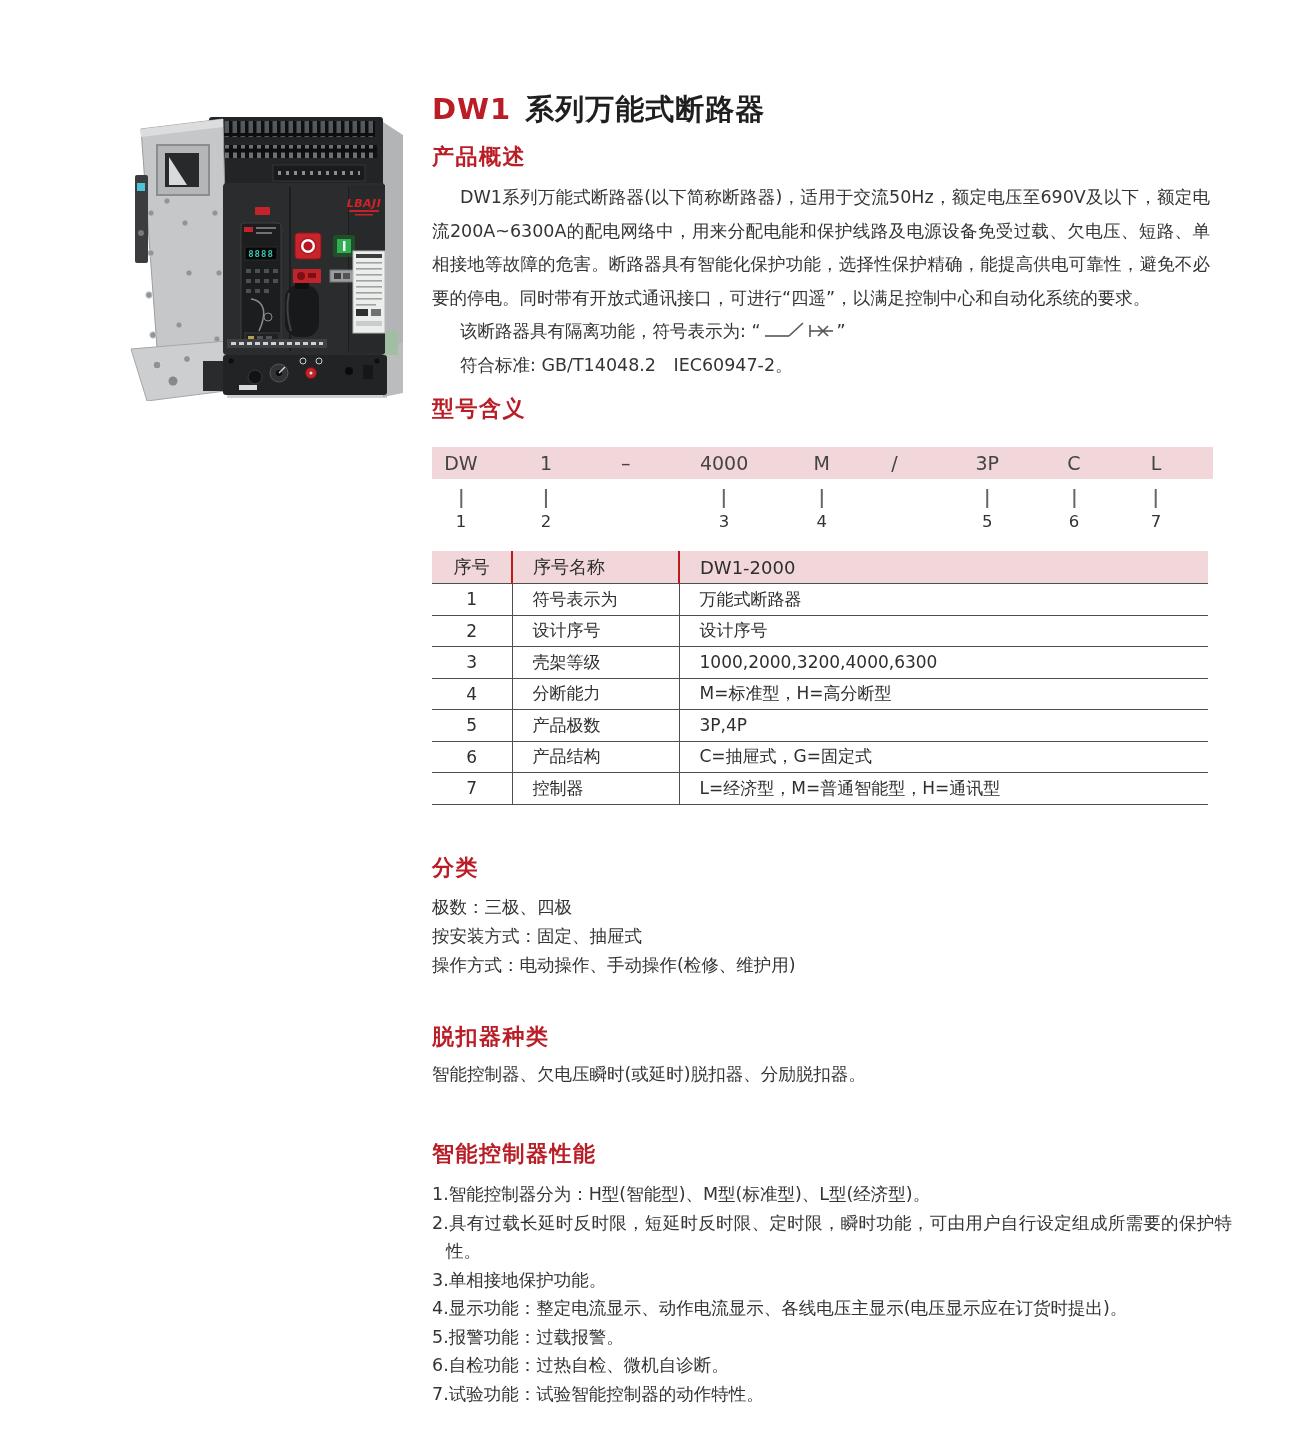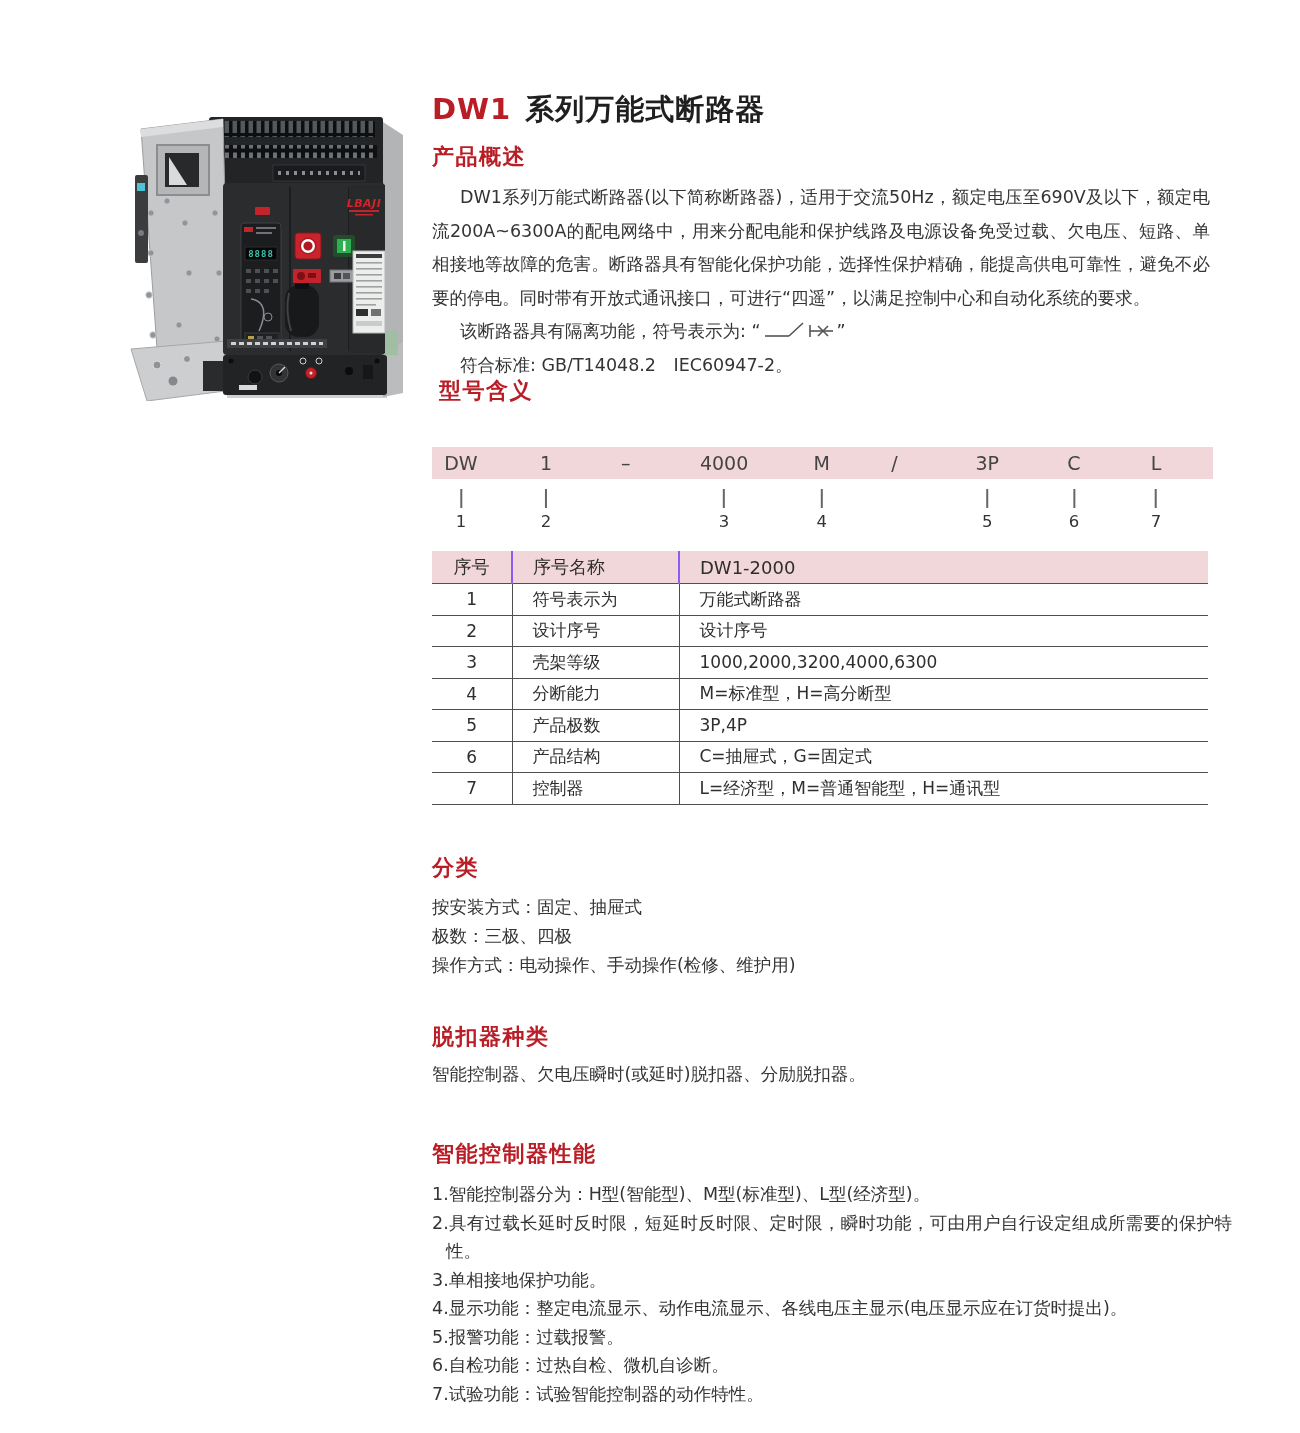--- a/index.html
+++ b/index.html
@@ -47,21 +47,21 @@
   .model-table col.c1{width:80px;}
   .model-table col.c2{width:167px;}
   .model-table col.c3{width:529px;}
   .model-table th{
     background:#f2d7da;height:32px;font-weight:400;font-size:18px;color:#2e2e2e;
     border-bottom:1.5px solid #4f4f4f;padding:0;
   }
   .model-table td{
     height:30.5px;font-size:17px;color:#2e2e2e;border-bottom:1.5px solid #4f4f4f;padding:0;
   }
-  .model-table th:nth-child(-n+2){border-right:2px solid #8b5cf6;font-family:Liberation Serif, serif;}
+  .model-table th:nth-child(-n+2){border-right:2px solid #b91c1c;font-family:Liberation Serif, serif;}
   .model-table td:nth-child(-n+2){border-right:1.5px solid #4f4f4f;}
   .model-table .cc{text-align:center;}
   .model-table .cl{text-align:left;padding-left:20px;}
 
   
   .class-list{left:432px;top:893px;font-size:17.5px;line-height:29px;color:#343434;}
   .class-list p{margin:0;}
   .trip-text{left:432px;top:1062px;font-size:17.5px;color:#343434;}
   .perf-list{left:432px;top:1180px;width:800px;font-size:17.5px;line-height:28.5px;color:#343434;text-align:justify;}
   .perf-list p{margin:0;padding-left:.8em;text-indent:-.8em;}
@@ -252,21 +252,21 @@
             <line x1="26" y1="17" x2="40" y2="4"></line>
             <line x1="47" y1="6" x2="47" y2="18"></line>
             <line x1="47" y1="12" x2="70" y2="12"></line>
             <line x1="55" y1="7" x2="65" y2="17"></line>
             <line x1="65" y1="7" x2="55" y2="17"></line>
           </g>
         </svg><span>”</span></p>
     <p>符合标准: GB/T14048.2　IEC60947-2。</p>
   </div>
 
-  <div class="abs sec-heading" style="left:432px;top:376px;margin-left:7px;">型号含义</div>
+  <div class="abs sec-heading" style="left:432px;top:394px;">型号含义</div>
   <div class="abs model-band"></div>
   <div class="abs model-segs">
 
       <div class="seg">
         <span class="seg-label">DW</span>
         <span class="seg-num">1</span>
         <span class="seg-tick"></span>
       </div>
 
       <div class="seg">
@@ -373,22 +373,22 @@
             <td class="cl">控制器</td>
             <td class="cl">L=经济型，M=普通智能型，H=通讯型</td>
           </tr>
         </tbody>
     </table>
   </div>
 
   <div class="abs sec-heading" style="left:432px;top:853px;">分类</div>
   <div class="abs class-list">
 
-  <p>按安装方式：固定、抽屉式</p>
-      <p>极数：三极、四极</p>
+  <p>极数：三极、四极</p>
+      <p>按安装方式：固定、抽屉式</p>
       <p>操作方式：电动操作、手动操作(检修、维护用)</p>
     </div>
 
   <div class="abs sec-heading" style="left:432px;top:1022px;">脱扣器种类</div>
   <div class="abs trip-text">智能控制器、欠电压瞬时(或延时)脱扣器、分励脱扣器。</div>
 
   <div class="abs sec-heading" style="left:432px;top:1139px;">智能控制器性能</div>
   <div class="abs perf-list">
 
   <p>1.智能控制器分为：H型(智能型)、M型(标准型)、L型(经济型)。</p>

